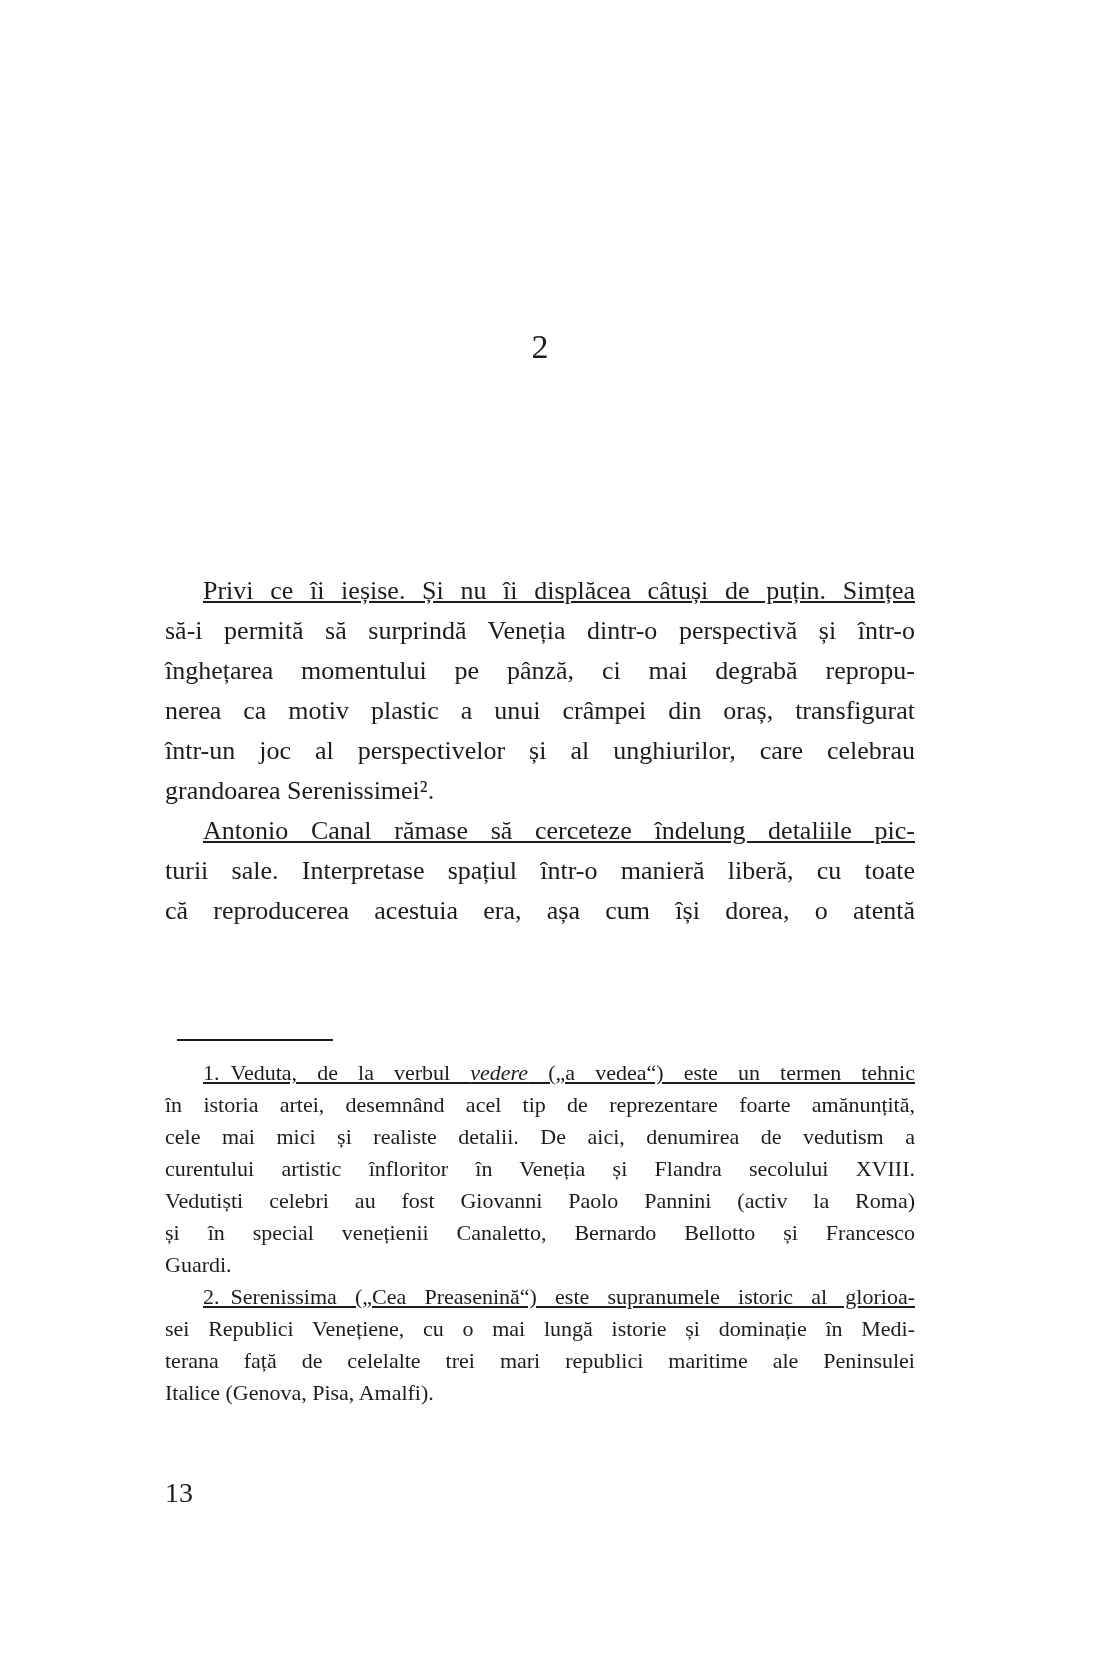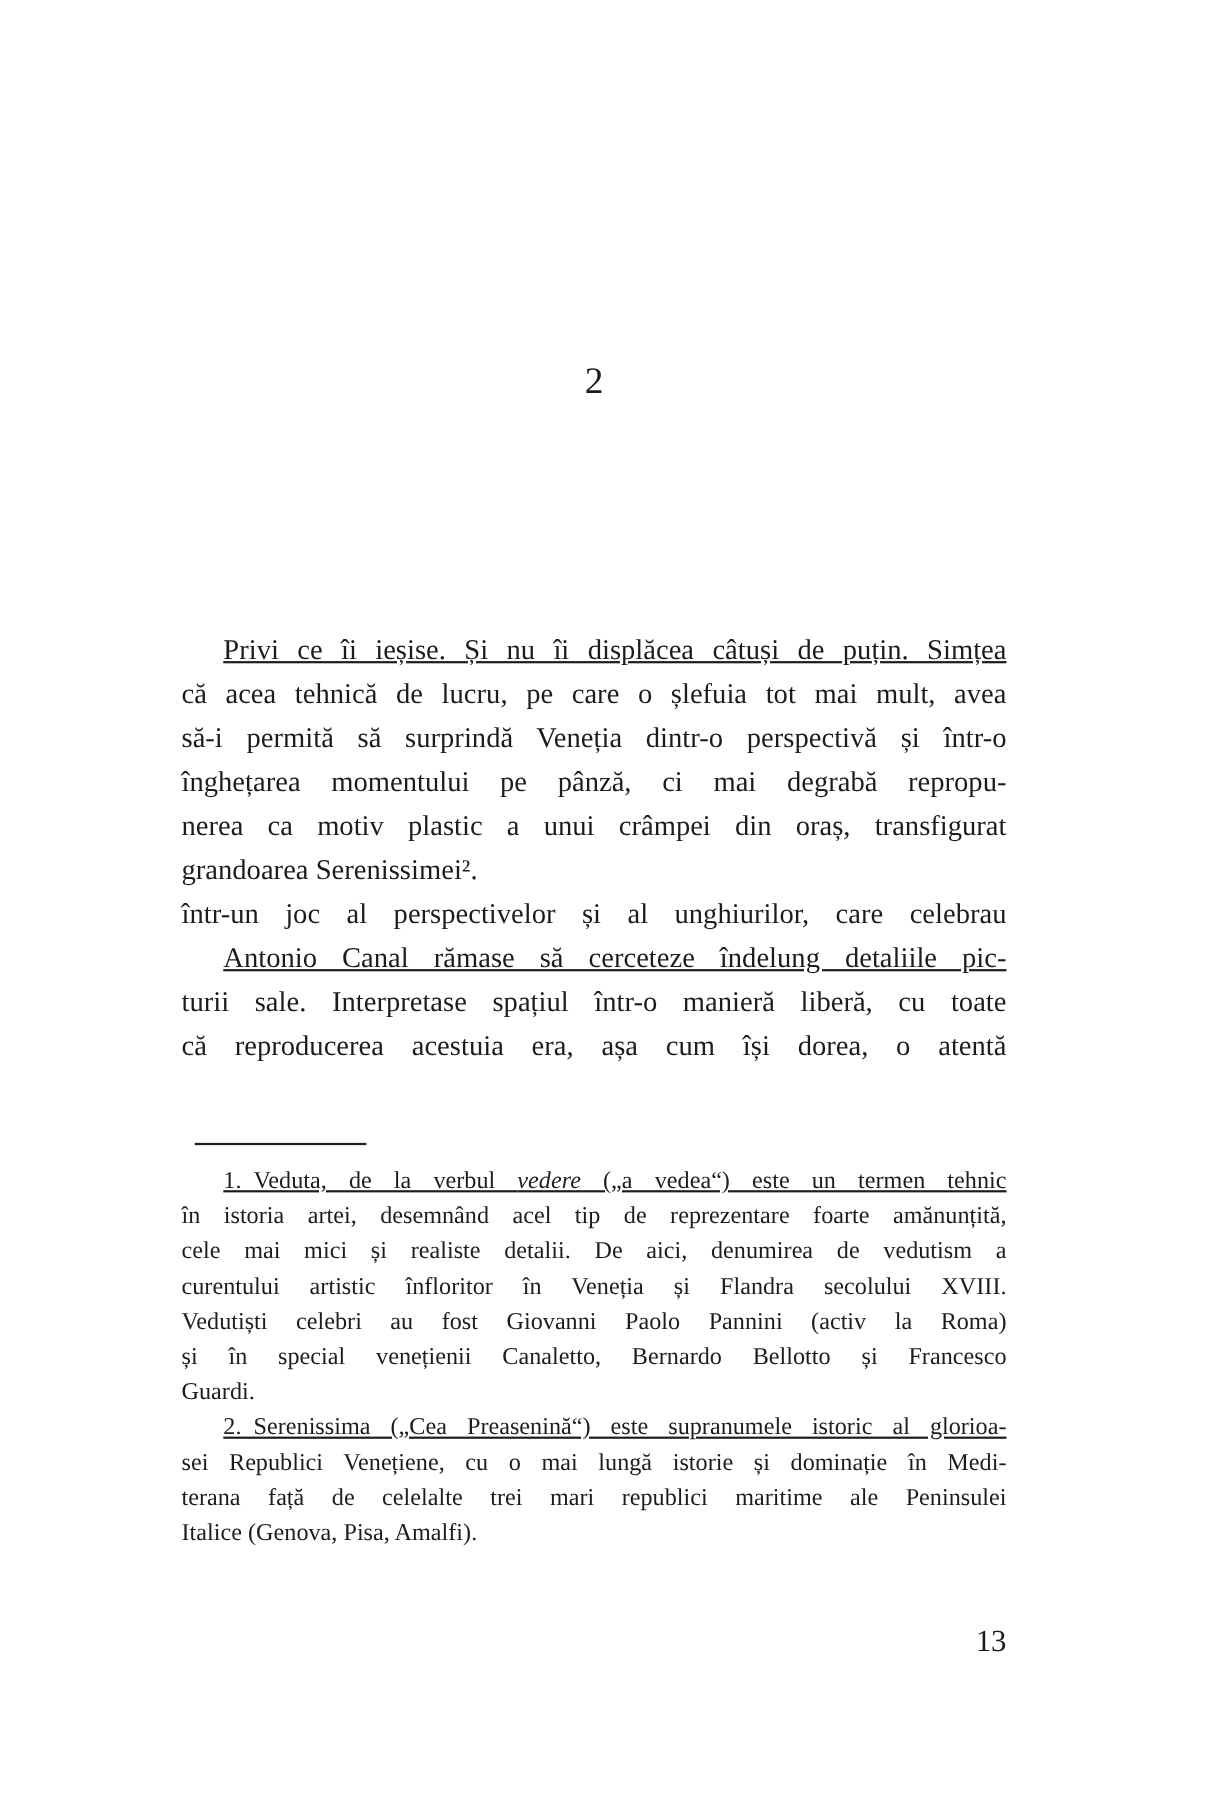--- a/index.html
+++ b/index.html
@@ -70,42 +70,41 @@
     left: 177px;
     width: 156px;
     height: 0;
     border-top: 2px solid #1c1c1c;
   }
   .page-number {
     position: absolute;
     top: 1479px;
     left: 165px;
     width: 750px;
-    text-align: right;
+    text-align: left;
     font-size: 28px;
     line-height: 1;
   }
   i { font-style: italic; margin-top: 39px; }
 </style>
 </head>
 <body>
 
 <div class="page">
 
   <div class="chapter-number">2</div>
 
 
   <div class="body-text">
       <div class="line indent">Privi ce îi ieșise. Și nu îi displăcea câtuși de puțin. Simțea</div>
-      <div class="line">că acea tehnică de lucru, pe care o șlefuia tot mai mult, avea</div>
       <div class="line">să-i permită să surprindă Veneția dintr-o perspectivă și într-o</div>
       <div class="line">înghețarea momentului pe pânză, ci mai degrabă repropu-</div>
       <div class="line">nerea ca motiv plastic a unui crâmpei din oraș, transfigurat</div>
+      <div class="line">într-un joc al perspectivelor și al unghiurilor, care celebrau</div>
       <div class="line end">grandoarea Serenissimei².</div>
-      <div class="line">într-un joc al perspectivelor și al unghiurilor, care celebrau</div>
       <div class="line indent">Antonio Canal rămase să cerceteze îndelung detaliile pic-</div>
       <div class="line">turii sale. Interpretase spațiul într-o manieră liberă, cu toate</div>
       <div class="line">că reproducerea acestuia era, așa cum își dorea, o atentă</div>
     </div>
 
   <div class="footnote-rule"></div>
 
   <div class="footnotes">
       <div class="line indent">1. Veduta, de la verbul <i>vedere</i> („a vedea“) este un termen tehnic</div>
       <div class="line">în istoria artei, desemnând acel tip de reprezentare foarte amănunțită,</div>

